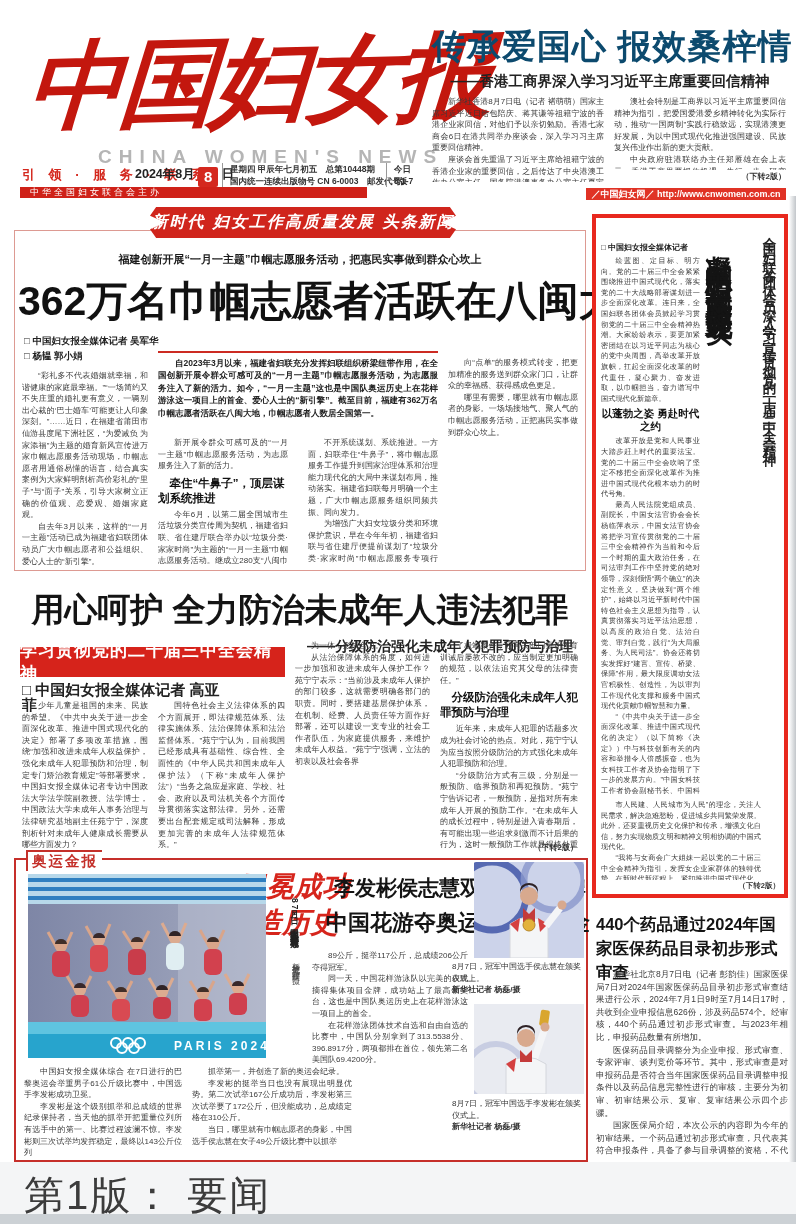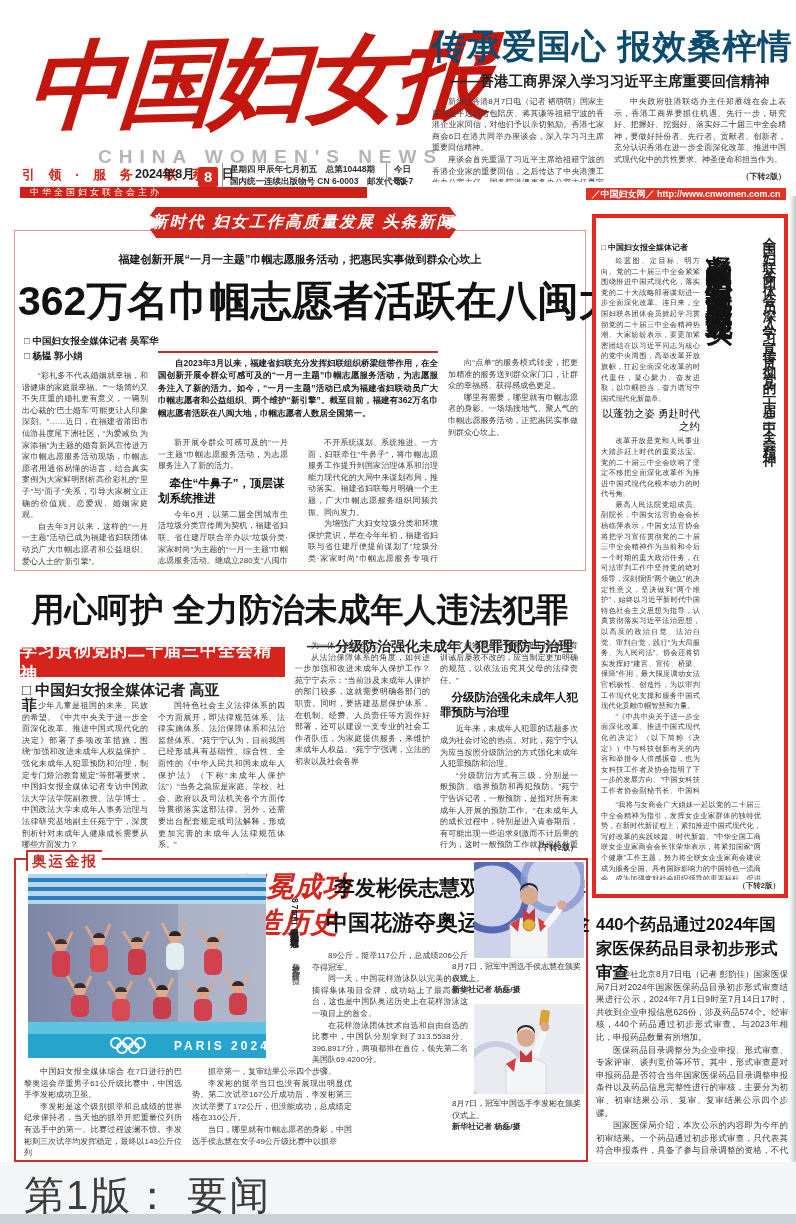--- a/index.html
+++ b/index.html
@@ -4,21 +4,21 @@
 <style>
   *{margin:0;padding:0;box-sizing:border-box}
   html,body{width:796px;height:1224px;background:#f4f5f6;font-family:"Liberation Sans",sans-serif}
   .paper{position:absolute;left:0;top:0;width:796px;height:1162px;background:#ffffff;overflow:hidden}
   .abs{position:absolute}
   .bt{font-size:8px;line-height:11.6px;text-align:justify;color:#3a3a3a;overflow:hidden}
   .bt p{text-indent:2em}
   .bt7{font-size:7.2px;line-height:10.6px;text-align:justify;color:#3a3a3a;overflow:hidden}
   .bt7 p{text-indent:2em}
   .boldtxt{font-weight:bold;color:#222}
-  .colsub{font-weight:normal;font-size:12.5px;line-height:16px;color:#111;text-align:right;margin:5px 0 4px 0}
+  .colsub{font-weight:bold;font-size:12.5px;line-height:16px;color:#111;text-align:center;margin:5px 0 4px 0}
   .colsub2{font-weight:bold;font-size:11.5px;line-height:15px;color:#111;text-align:left;margin:4px 0 3px 0;text-indent:1em}
   .jump{font-size:8px;font-weight:bold;color:#333;text-align:right}
   .byline{font-size:9.5px;line-height:15px;color:#222;font-weight:bold}
   .vert{writing-mode:vertical-rl}
   .masthead-title{font-family:"DejaVu Serif",serif;font-weight:bold;font-style:italic;font-size:96px;color:#c3170e;letter-spacing:-4px;transform:skewX(-5deg) rotate(-1.5deg);white-space:nowrap}
   .mast-en{color:#b5b5b5;font-size:19px;letter-spacing:7px;font-weight:bold;white-space:nowrap}
   .slogan{color:#d4281e;font-size:13px;font-weight:bold;letter-spacing:5px;white-space:nowrap}
   .dateline{font-size:12.5px;font-weight:bold;color:#222;white-space:nowrap}
   .daybox{display:inline-block;background:#d4281e;color:#fff;font-weight:bold;font-size:15px;width:20px;height:20px;line-height:20px;text-align:center;vertical-align:-4px;border-radius:2px}
   .issue{font-size:8.5px;line-height:12px;font-weight:bold;color:#333;white-space:nowrap}
@@ -78,20 +78,21 @@
     <span>中华全国妇女联合会主办</span>
   </div>
 
   <div class="abs tr-headline" style="left:432px;top:24px;width:356px">传承爱国心  报效桑梓情</div>
   <div class="abs tr-sub" style="left:432px;top:72px;width:356px">——香港工商界深入学习习近平主席重要回信精神</div>
   <div class="abs bt" style="left:432px;top:96px;width:172px;height:86px">
       <p>新华社香港8月7日电（记者 褚萌萌）国家主席习近平近日给包陪庆、蒋其谦等祖籍宁波的香港企业家回信，对他们予以亲切勉励。香港七家商会6日在港共同举办座谈会，深入学习习主席重要回信精神。</p>
       <p>座谈会首先重温了习近平主席给祖籍宁波的香港企业家的重要回信，之后传达了中央港澳工作办公室主任、国务院港澳事务办公室主任夏宝龙就贯彻落实习主席重要回信精神提出的指导意见。他指出，要把学习贯彻回信精神与学习贯彻中共二十届三中全会精神结合起来，与国家改革开放大局结合起来，与港澳实际结合起来，希望港</p>
     </div>
   <div class="abs bt" style="left:614px;top:96px;width:172px;height:74px">
+      <p>澳社会特别是工商界以习近平主席重要回信精神为指引，把爱国爱港爱乡精神转化为实际行动，推动“一国两制”实践行稳致远，实现港澳更好发展，为以中国式现代化推进强国建设、民族复兴伟业作出新的更大贡献。</p>
       <p>中央政府驻港联络办主任郑雁雄在会上表示，香港工商界要抓住机遇、先行一步，研究好、把握好、挖掘好、落实好二十届三中全会精神，要做好持份者、先行者、贡献者、创新者，充分认识香港在进一步全面深化改革、推进中国式现代化中的共性要求、神圣使命和担当作为。</p>
     </div>
   <div class="abs jump" style="left:700px;top:171px;width:86px">（下转2版）</div>
   <div class="abs sitebar" style="left:586px;top:188px;width:200px;height:12px">／中国妇女网／ http://www.cnwomen.com.cn ／</div>
 
   <div class="abs leadbox" style="left:14px;top:230px;width:572px;height:341px"></div>
   <div class="abs ribbon" style="left:150px;top:207px;width:306px;height:31px">
     <span>新时代 妇女工作高质量发展 头条新闻</span>
   </div>
   <div class="abs kicker" style="left:24px;top:252px;width:552px">福建创新开展“一月一主题”巾帼志愿服务活动，把惠民实事做到群众心坎上</div>
@@ -99,21 +100,21 @@
   <div class="abs byline" style="left:24px;top:333px;width:160px">
     <div>□ 中国妇女报全媒体记者 吴军华</div>
     <div>□ 杨韫 郭小娟</div>
   </div>
   <div class="abs bt" style="left:22px;top:370px;width:126px;height:196px">
       <p>“彩礼多不代表婚姻就幸福，和谐健康的家庭最幸福。”“一场简约又不失庄重的婚礼更有意义，一辆别出心裁的‘巴士婚车’可能更让人印象深刻。”……近日，在福建省莆田市仙游县度尾下洲社区，“为爱减负 为家添福”为主题的婚育新风宣传进万家巾帼志愿服务活动现场，巾帼志愿者用通俗易懂的语言，结合真实案例为大家鲜明剖析高价彩礼的“里子”与“面子”关系，引导大家树立正确的价值观、恋爱观、婚姻家庭观。</p>
       <p>自去年3月以来，这样的“一月一主题”活动已成为福建省妇联团体动员广大巾帼志愿者和公益组织、爱心人士的“新引擎”。</p>
     </div>
   <div class="abs redrule" style="left:158px;top:351px;width:280px"></div>
   <div class="abs bt boldtxt" style="left:158px;top:357px;width:280px;height:76px;font-size:8.5px;line-height:12.4px">
-    <p style="text-indent:2em">自2023年3月以来，福建省妇联充分发挥妇联组织桥梁纽带作用，在全国创新开展令群众可感可及的“一月一主题”巾帼志愿服务活动，为志愿服务注入了新的活力。如今，“一月一主题”活动已成为福建省妇联动员广大巾帼志愿者和公益组织、两个维护“新引擎”。截至目前，福建有362万名巾帼志愿者活跃在八闽大地，巾帼志愿者人数居全国第一。</p>
+    <p style="text-indent:2em">自2023年3月以来，福建省妇联充分发挥妇联组织桥梁纽带作用，在全国创新开展令群众可感可及的“一月一主题”巾帼志愿服务活动，为志愿服务注入了新的活力。如今，“一月一主题”这也是中国队奥运历史上在花样游泳这一项目上的首金、爱心人士的“新引擎”。截至目前，福建有362万名巾帼志愿者活跃在八闽大地，巾帼志愿者人数居全国第一。</p>
   </div>
   <div class="abs bt" style="left:158px;top:437px;width:130px;height:129px">
     <div>
         <p>新开展令群众可感可及的“一月一主题”巾帼志愿服务活动，为志愿服务注入了新的活力。</p>
       </div>
     <div class="colsub2">牵住“牛鼻子”，顶层谋划系统推进</div>
     <div>
         <p>今年6月，以第二届全国城市生活垃圾分类宣传周为契机，福建省妇联、省住建厅联合举办以“垃圾分类·家家时尚”为主题的“一月一主题”巾帼志愿服务活动。继成立280支“八闽巾帼红”垃圾分类志愿队伍、招募垃圾分类巾帼志愿者后，今年的主题活动又进一步组织垃圾分类专项行动1346场次，覆盖群众超万人次。</p>
       </div>
   </div>
@@ -135,20 +136,21 @@
         <p>绘蓝图、定目标、明方向。党的二十届三中全会紧紧围绕推进中国式现代化，落实党的二十大战略部署谋划进一步全面深化改革。连日来，全国妇联各团体会员掀起学习贯彻党的二十届三中全会精神热潮。大家纷纷表示，要更加紧密团结在以习近平同志为核心的党中央周围，高举改革开放旗帜，扛起全面深化改革的时代重任，凝心聚力、奋发进取，以巾帼担当，奋力谱写中国式现代化新篇章。</p>
       </div>
     <div class="colsub" style="font-size:10.5px;line-height:13px;margin:3px 0">以蓬勃之姿 勇赴时代之约</div>
     <div>
         <p>改革开放是党和人民事业大踏步赶上时代的重要法宝。党的二十届三中全会吹响了坚定不移把全面深化改革作为推进中国式现代化根本动力的时代号角。</p>
         <p>最高人民法院党组成员、副院长，中国女法官协会会长杨临萍表示，中国女法官协会将把学习宣传贯彻党的二十届三中全会精神作为当前和今后一个时期的重大政治任务，在司法审判工作中坚持党的绝对领导，深刻领悟“两个确立”的决定性意义，坚决做到“两个维护”，始终以习近平新时代中国特色社会主义思想为指导，认真贯彻落实习近平法治思想，以高度的政治自觉、法治自觉、审判自觉，践行“为大局服务、为人民司法”。协会还将切实发挥好“建言、宣传、桥梁、保障”作用，最大限度调动女法官积极性、创造性，为以审判工作现代化支撑和服务中国式现代化贡献巾帼智慧和力量。</p>
         <p>“《中共中央关于进一步全面深化改革、推进中国式现代化的决定》（以下简称《决定》）中与科技创新有关的内容和举措令人倍感振奋，也为女科技工作者及协会指明了下一步的发展方向。”中国女科技工作者协会副秘书长、中国科学院大学公共政策与管理学院副院长王海燕表示，女科技工作者协会将在国家战略引领下，更广泛地组织广大女性科技工作者强化基础研究、攻克关键核心技术，勇攀科技高峰，推动科技事业高质量发展，撑起科技创新与科技报国的“半边天”，为实现中国式现代化提供更加有力的科技支撑。</p>
       </div>
   </div>
   <div class="abs bt7" style="left:601px;top:800px;width:160px;height:80px">
+      <p>市人民建、人民城市为人民”的理念，关注人民需求，解决急难愁盼，促进城乡共同繁荣发展。此外，还要重视历史文化保护和传承，增强文化自信，努力实现物质文明和精神文明相协调的中国式现代化。</p>
       <p>“我将与女商会广大姐妹一起以党的二十届三中全会精神为指引，发挥女企业家群体的独特优势，在新时代新征程上，紧扣推进中国式现代化，写好改革的实践续篇、时代新篇。”中华全国工商联女企业家商会会长张荣华表示，将紧扣国家“两个健康”工作主题，努力将全联女企业家商会建设成为服务全国、具有国际影响力的中国特色一流商会，成为加强党对社会组织领导的重要标杆，促进广大女企业家健康成长的重要助手，促进民营经济健康发展的重要推手，构建现代社会治理体系的重要平台，履行社会责任、促进共同富裕的重要力量，向世界展现中国女企业家风采的重要名片。</p>
     </div>
   <div class="abs jump" style="left:690px;top:881px;width:90px;font-size:7.5px">（下转2版）</div>
 
   <div class="abs exp-headline" style="left:20px;top:588px;width:560px">用心呵护  全力防治未成年人违法犯罪</div>
   <div class="abs exp-sub" style="left:300px;top:638px;width:280px;text-align:center">——分级防治强化未成年人犯罪预防与治理</div>
   <div class="abs banner" style="left:20px;top:647px;width:265px;height:30px">学习贯彻党的二十届三中全会精神</div>
   <div class="abs byline" style="left:22px;top:682px;width:200px;font-size:15px">□ 中国妇女报全媒体记者 高亚菲</div>
   <div class="abs bt" style="left:22px;top:700px;width:126px;height:152px">
     <div>
@@ -337,21 +339,21 @@
   <div class="abs capt" style="left:452px;top:1098px;width:132px">
     <span>8月7日，冠军中国选手李发彬在颁奖仪式上。</span>
     <span class="cr">新华社记者 杨磊/摄</span>
   </div>
 
   <div class="abs bt" style="left:24px;top:1066px;width:158px;height:90px">
       <p>中国妇女报全媒体综合 在7日进行的巴黎奥运会举重男子61公斤级比赛中，中国选手李发彬成功卫冕。</p>
       <p>李发彬是这个级别抓举和总成绩的世界纪录保持者，当天他的抓举开把重量位列所有选手中的第一、比赛过程波澜不惊。李发彬则三次试举均发挥稳定，最终以143公斤位列</p>
     </div>
   <div class="abs bt" style="left:192px;top:1066px;width:160px;height:90px">
-      <p>抓举第一，复审结果公示四个步骤。</p>
+      <p>抓举第一，并创造了新的奥运会纪录。</p>
       <p>李发彬的挺举当日也没有展现出明显优势。第二次试举167公斤成功后，李发彬第三次试举要了172公斤，但没能成功，总成绩定格在310公斤。</p>
       <p>当日，哪里就有巾帼志愿者的身影，中国选手侯志慧在女子49公斤级比赛中以抓举</p>
     </div>
 
   <div class="abs med-headline" style="left:596px;top:912px;width:192px">440个药品通过2024年国家医保药品目录初步形式审查</div>
   <div class="abs bt" style="left:596px;top:968px;width:192px;height:190px;font-size:8.5px;line-height:12.6px">
       <p>新华社北京8月7日电（记者 彭韵佳）国家医保局7日对2024年国家医保药品目录初步形式审查结果进行公示，2024年7月1日9时至7月14日17时，共收到企业申报信息626份，涉及药品574个。经审核，440个药品通过初步形式审查。与2023年相比，申报药品数量有所增加。</p>
       <p>医保药品目录调整分为企业申报、形式审查、专家评审、谈判竞价等环节。其中，形式审查是对申报药品是否符合当年国家医保药品目录调整申报条件以及药品信息完整性进行的审核，主要分为初审、初审结果公示、复审、复审结果公示四个步骤。</p>
       <p>国家医保局介绍，本次公示的内容即为今年的初审结果。一个药品通过初步形式审查，只代表其符合申报条件，具备了参与目录调整的资格，不代表其已经进入了国家医保药品目录。</p>
     </div>

